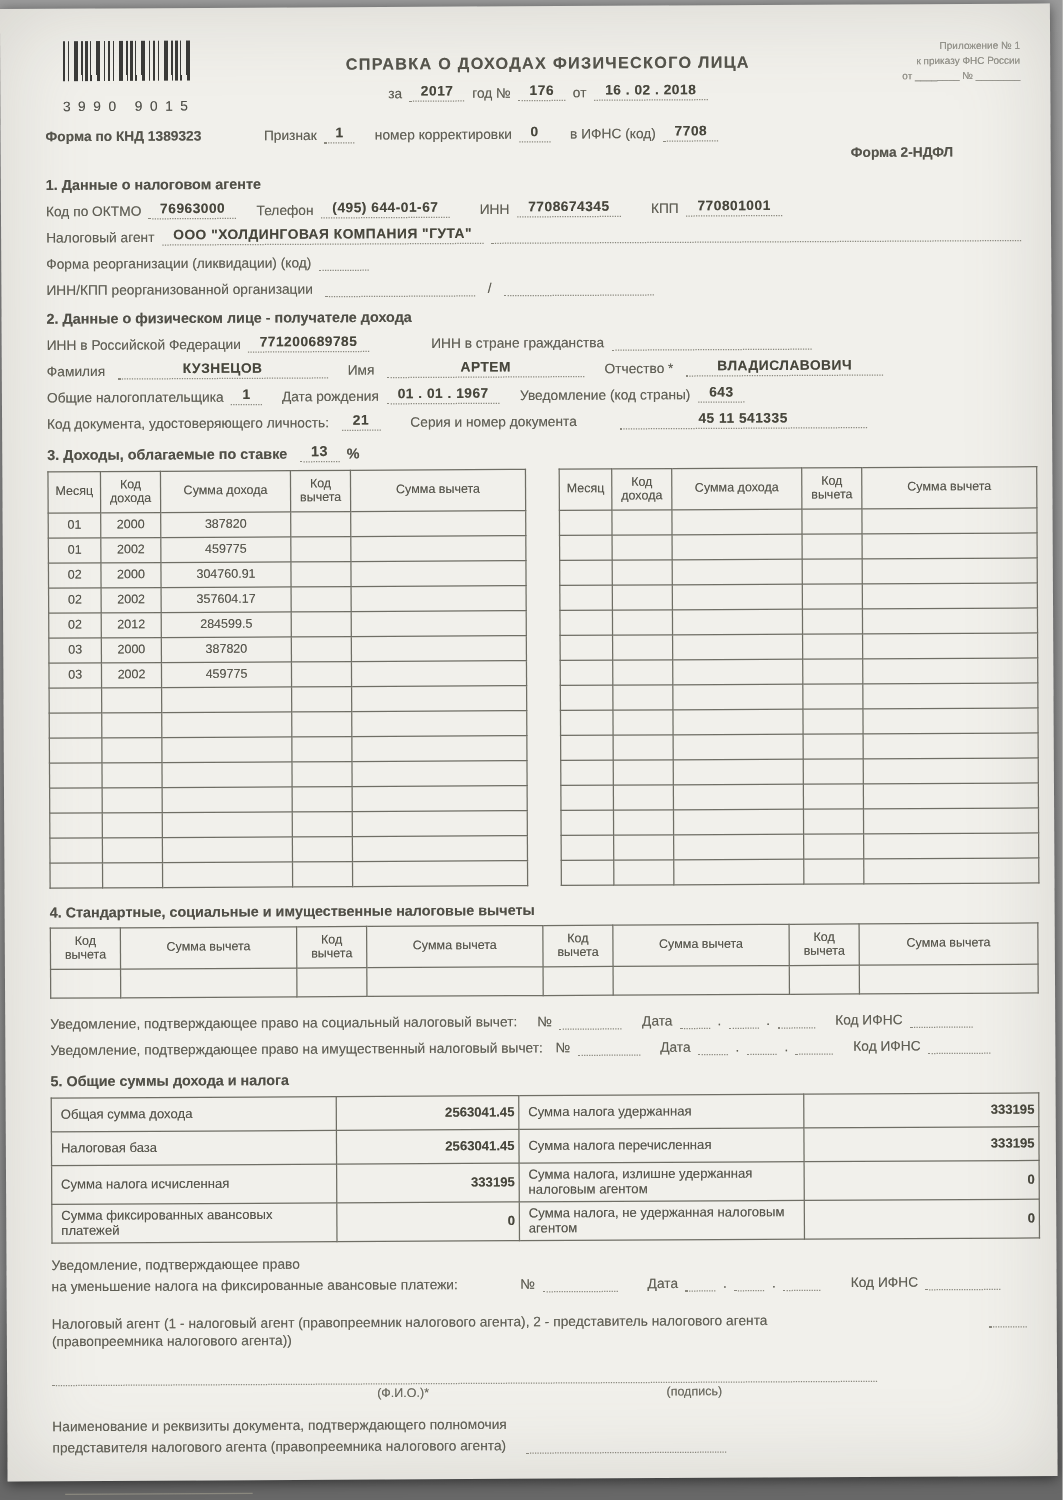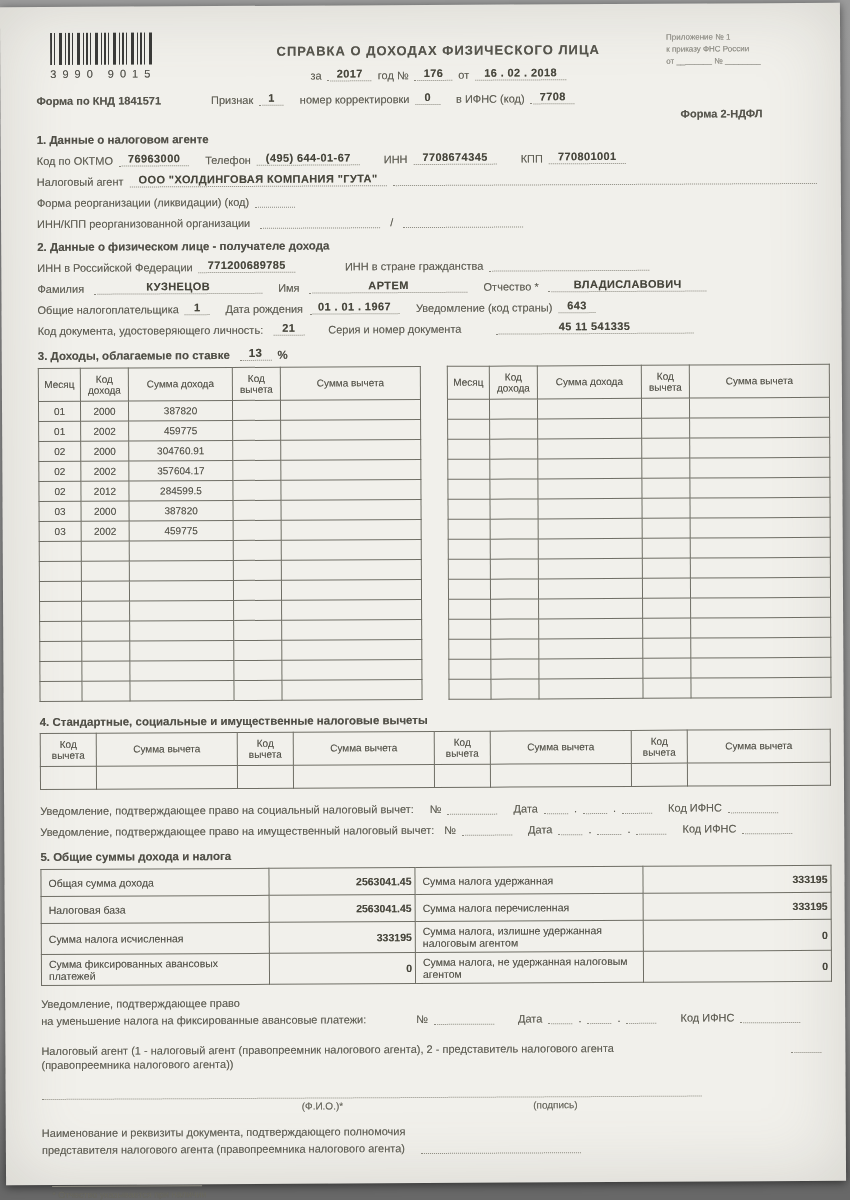--- a/index.html
+++ b/index.html
@@ -9,25 +9,25 @@
          transform:rotate(-0.3deg);transform-origin:50% 50%;
          box-shadow:0 2px 10px rgba(0,0,0,.55), inset 0 0 70px rgba(120,116,105,.22);}
   .doc{position:relative;width:100%;height:100%;padding:26px 24px 0 36px;box-sizing:border-box;
        font-family:"Liberation Sans",sans-serif;font-size:11px;color:#5c5b52;
        text-shadow:0 0 .5px rgba(92,91,82,.55);}
   
   .top{display:flex;align-items:flex-start;}
   .barcode-wrap{width:160px;padding-left:14px;}
   .barcode{width:104px;height:32px;border:0;
      background:repeating-linear-gradient(90deg,#3a3a38 0 2px,transparent 2px 4px,#3a3a38 4px 5px,transparent 5px 9px,#3a3a38 9px 12px,transparent 12px 15px,#3a3a38 15px 16px,transparent 16px 18px);}
-  .barcode-digits{margin-top:3px;font-size:11px;letter-spacing:6px;color:#50504a;}
+  .barcode-digits{margin-top:15px;font-size:11px;letter-spacing:6px;color:#50504a;}
   .title-wrap{flex:1;text-align:center;padding-top:12px;}
   .doc-title{font-size:13px;font-weight:bold;letter-spacing:1px;color:#55544c;}
   .subtitle{margin-top:9px;font-size:11px;}
-  .appendix{width:150px;font-size:8px;color:#93928a;line-height:1.5;padding-top:2px;}
+  .appendix{width:150px;font-size:8px;color:#93928a;line-height:1.5;padding-top:2px;text-align:right;}
   .knd-row{display:flex;align-items:flex-end;margin:10px 0 0 0;}
   .knd{font-weight:bold;color:#55544c;}
   .form-ndfl{text-align:right;font-weight:bold;color:#55544c;margin:4px 54px 0 0;}
   
   .sect{font-weight:bold;font-size:11.5px;color:#504f47;margin:11px 0 5px 0;}
   .row{display:flex;align-items:flex-end;margin-top:7px;white-space:nowrap;}
   .lbl{color:#605f55;}
   .val{font-weight:bold;color:#47463c;border-bottom:1px dotted #8a887e;padding:0 9px 1px 9px;text-align:center;letter-spacing:.4px;}
   .blank{display:inline-block;height:13px;border-bottom:1px dotted #8a887e;}
   .w24{width:24px}.w30{width:30px}.w40{width:40px}.w50{width:50px}.w60{width:60px}.w120{width:120px}.w160{width:160px}
@@ -79,21 +79,21 @@
           </div>
         </div>
         <div class="appendix">
           <div>Приложение № 1</div>
           <div>к приказу ФНС России</div>
           <div>от ________ № ________</div>
         </div>
       </div>
 
       <div class="knd-row">
-        <span class="knd">Форма по КНД 1841571</span>
+        <span class="knd">Форма по КНД 1389323</span>
         <span class="lbl ml50">Признак</span>
         <span class="val ml6">1</span>
         <span class="lbl ml16">номер корректировки</span>
         <span class="val ml6">0</span>
         <span class="lbl ml16">в ИФНС (код)</span>
         <span class="val ml6">7708</span>
       </div>
       <div class="form-ndfl">Форма 2-НДФЛ</div>
 
       <div class="sect">1. Данные о налоговом агенте</div>

